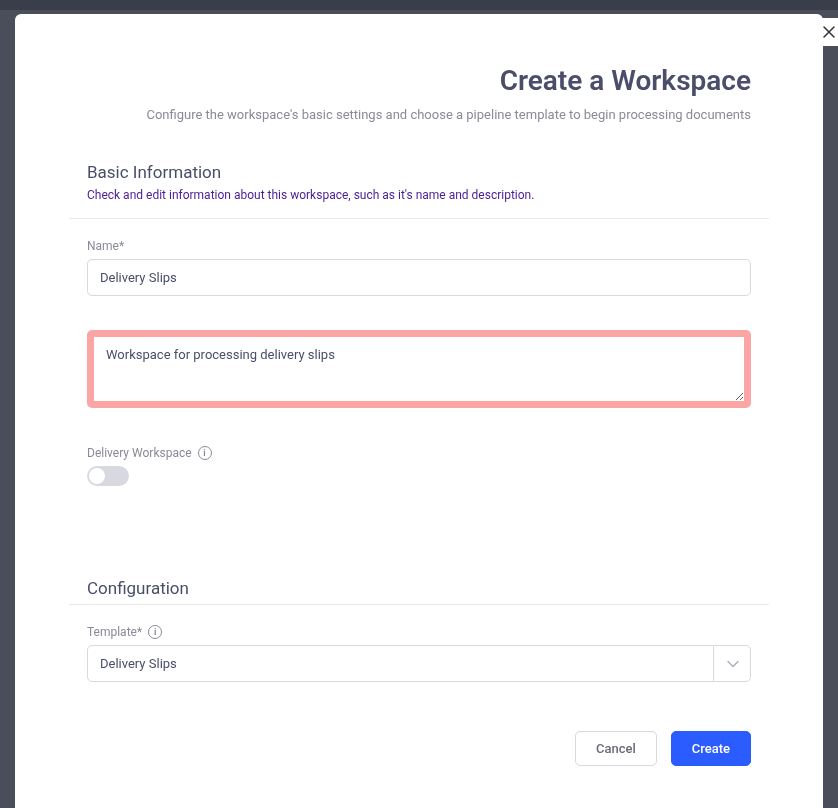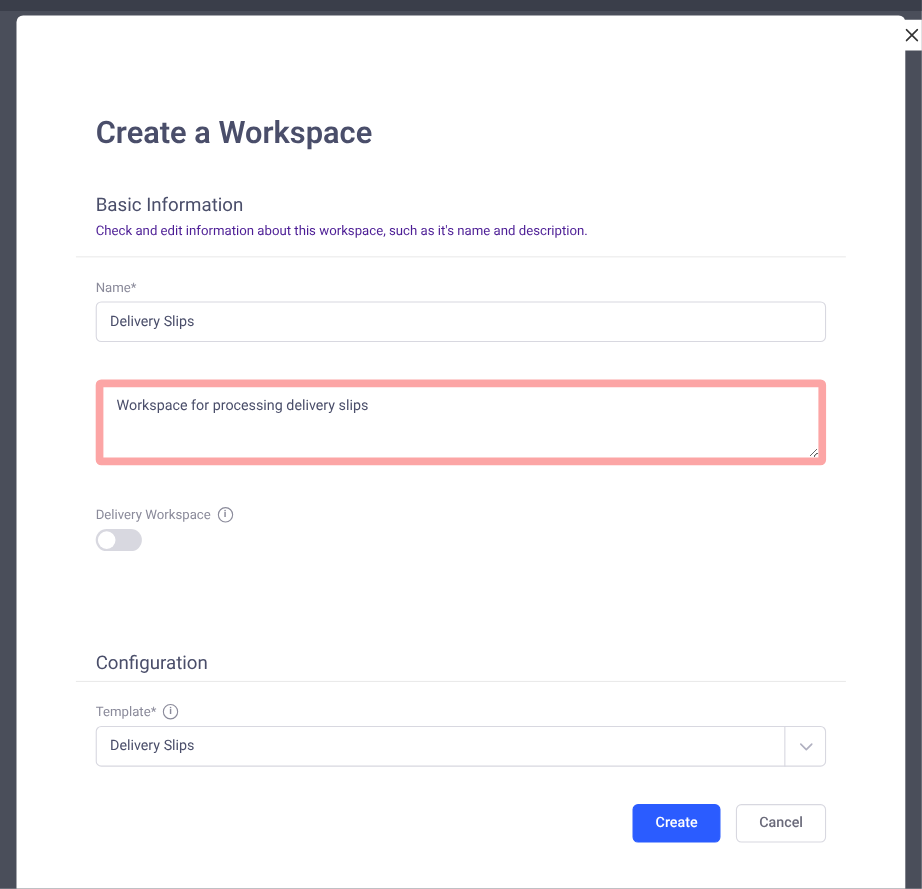--- a/index.html
+++ b/index.html
@@ -42,23 +42,22 @@
       background: #ffffff;
       border-radius: 4px;
       display: flex;
       align-items: center;
       justify-content: center;
       cursor: pointer;
       font-size: 16px;
       color: #333;
     }
     .modal-header {
-      text-align: left;
+      text-align: right;
       margin-bottom: 40px;
-      margin-top: 40px;
     }
     .modal-title {
       font-size: 28px;
       font-weight: 600;
       color: #4a4e6a;
       margin-bottom: 10px;
     }
     .modal-subtitle {
       font-size: 13px;
       color: #8a8a9a;
@@ -206,20 +205,21 @@
 <div class="close-btn">
   <svg width="12" height="12" viewBox="0 0 12 12">
     <path d="M1 1 L11 11 M11 1 L1 11" stroke="#333" stroke-width="1.5" stroke-linecap="round"></path>
   </svg>
 </div>
 
 <div class="modal">
 
   <div class="modal-header">
     <h1 class="modal-title">Create a Workspace</h1>
+    <p class="modal-subtitle">Configure the workspace's basic settings and choose a pipeline template to begin processing documents</p>
   </div>
 
   <div>
     <h2 class="section-title">Basic Information</h2>
     <p class="section-subtitle">Check and edit information about this workspace, such as it's name and description.</p>
     <hr class="section-divider">
 
     <div class="field-group">
       <div class="field-label">Name*</div>
       <input type="text" class="text-input" value="Delivery Slips" style="">
@@ -256,17 +256,17 @@
         <div class="select-chevron">
           <svg width="12" height="8" viewBox="0 0 12 8">
             <path d="M1 1.5 L6 6.5 L11 1.5" stroke="#b0b0c0" stroke-width="1.5" fill="none" stroke-linecap="round" stroke-linejoin="round"></path>
           </svg>
         </div>
       </div>
     </div>
   </div>
 
   <div class="modal-footer">
+    <button class="btn btn-secondary">Cancel</button>
     <button class="btn btn-primary">Create</button>
-    <button class="btn btn-secondary">Cancel</button>
   </div>
 
 </div>
 
 </body></html>

